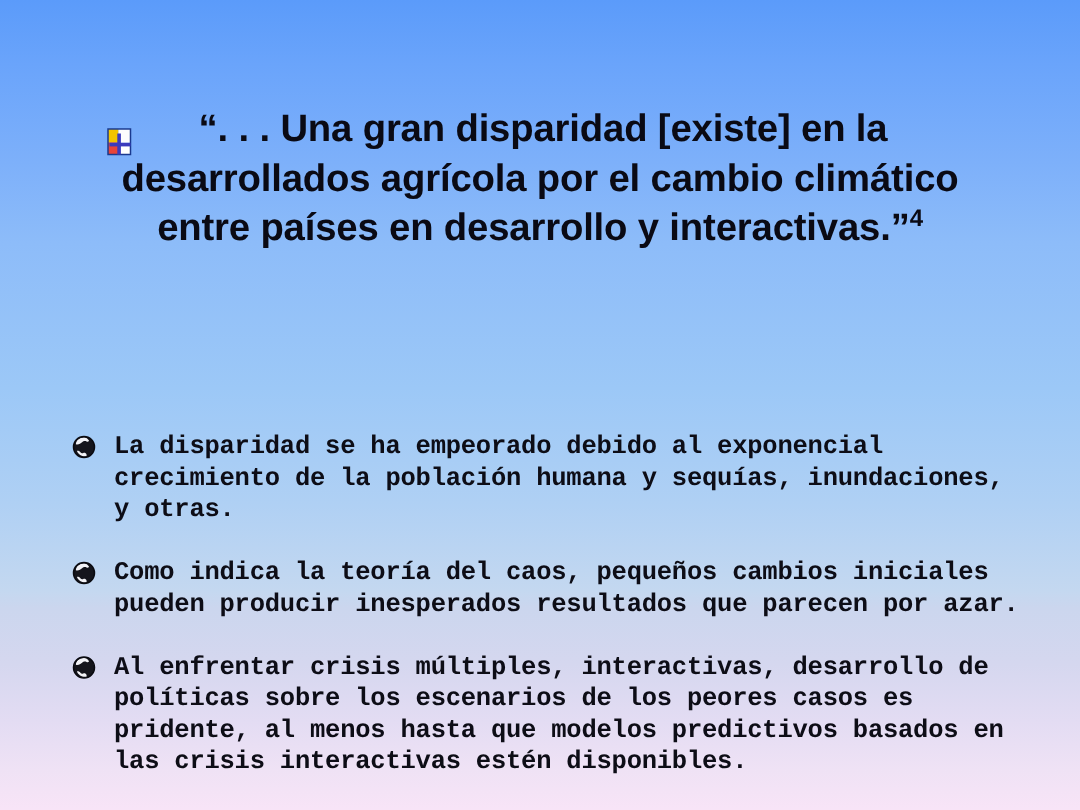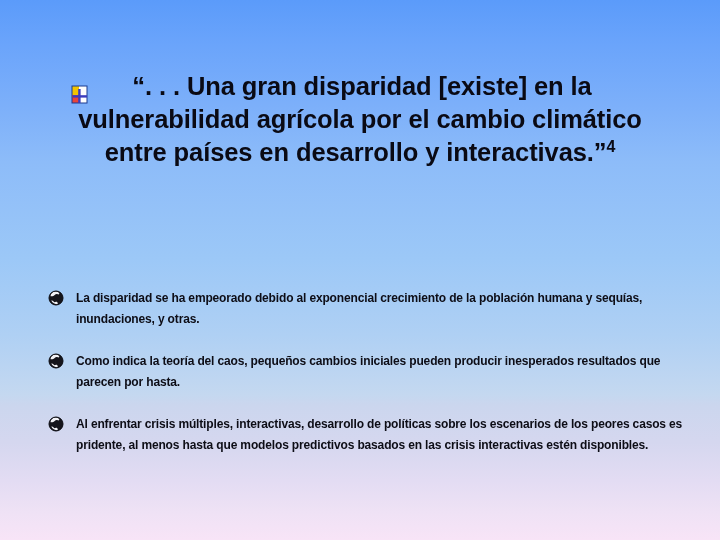--- a/index.html
+++ b/index.html
@@ -98,23 +98,23 @@
     position: absolute;
     left: 0;
     top: 2px;
     width: 16px;
     height: 16px;
     display: block;
   }
 
   .bullet-text {
     display: block;
-    font-family: Liberation Sans, sans-serif;
+    font-family: Liberation Mono, monospace;
     font-weight: bold;
-    font-size: 12px;
+    font-size: 17px;
     line-height: 21px;
     color: #0d0d16;
     letter-spacing: -0.15px;
   }
 </style>
 </head>
 <body>
 
 <div id="slide">
 
@@ -126,21 +126,21 @@
         <rect x="11" y="3" width="8" height="9" fill="#fdfdfd"></rect>
         <rect x="4" y="12" width="7" height="8" fill="#e8443a"></rect>
         <rect x="11" y="12" width="8" height="8" fill="#ffffff"></rect>
         <rect x="4" y="3" width="15" height="17" fill="none" stroke="#1a3a8f" stroke-width="1"></rect>
         <rect x="10.2" y="6" width="2.4" height="14" fill="#3b3bbd"></rect>
         <rect x="5" y="12.2" width="14" height="2.4" fill="#3b3bbd"></rect>
       </svg>
     </span>
 
     <p class="title-text" id="title-line-1">“. . . Una gran disparidad [existe] en la</p>
-    <p class="title-text" id="title-line-2">vulnerabilidad agrícola por el cambio climático</p>
+    <p class="title-text" id="title-line-2">desarrollados agrícola por el cambio climático</p>
     <p class="title-text" id="title-line-3"><span>entre países en desarrollo y interactivas.”</span><span class="title-sup">4</span></p>
   </div>
 
   <div id="bullet-list">
 
     <div class="bullet-item">
       <span class="bullet-marker">
         <svg width="16" height="16" viewBox="0 0 16 16" xmlns="http://www.w3.org/2000/svg">
           <circle cx="8" cy="8" r="7" fill="#15151c"></circle>
           <path d="M8 1.6 C4.9 1.6 2.6 3.6 2.6 6.2 c1.6 .4 3.1 -.3 4.1 -1.3 .8 -.8 2 -1.1 3 -.6 .7 .3 1.3 .1 1.7 -.5 C10.6 2.4 9.4 1.6 8 1.6 Z" fill="#f2f2f6"></path>
@@ -153,21 +153,21 @@
 
     <div class="bullet-item">
       <span class="bullet-marker">
         <svg width="16" height="16" viewBox="0 0 16 16" xmlns="http://www.w3.org/2000/svg">
           <circle cx="8" cy="8" r="7" fill="#15151c"></circle>
           <path d="M8 1.6 C4.9 1.6 2.6 3.6 2.6 6.2 c1.6 .4 3.1 -.3 4.1 -1.3 .8 -.8 2 -1.1 3 -.6 .7 .3 1.3 .1 1.7 -.5 C10.6 2.4 9.4 1.6 8 1.6 Z" fill="#f2f2f6"></path>
           <path d="M3.3 10.6 c.9 -.2 1.8 .2 2.3 .9 .4 .6 1.2 .8 1.9 .5 .9 -.4 1.9 .1 2.2 1 .1 .4 .1 .8 -.1 1.1 -2.7 .5 -5.3 -1.1 -6.3 -3.5 Z" fill="#f2f2f6"></path>
           <circle cx="8" cy="8" r="7" fill="none" stroke="#0a0a10" stroke-width="1"></circle>
         </svg>
       </span>
-      <span class="bullet-text">Como indica la teoría del caos, pequeños cambios iniciales pueden producir inesperados resultados que parecen por hasta.</span>
+      <span class="bullet-text">Como indica la teoría del caos, pequeños cambios iniciales pueden producir inesperados resultados que parecen por azar.</span>
     </div>
 
     <div class="bullet-item">
       <span class="bullet-marker">
         <svg width="16" height="16" viewBox="0 0 16 16" xmlns="http://www.w3.org/2000/svg">
           <circle cx="8" cy="8" r="7" fill="#15151c"></circle>
           <path d="M8 1.6 C4.9 1.6 2.6 3.6 2.6 6.2 c1.6 .4 3.1 -.3 4.1 -1.3 .8 -.8 2 -1.1 3 -.6 .7 .3 1.3 .1 1.7 -.5 C10.6 2.4 9.4 1.6 8 1.6 Z" fill="#f2f2f6"></path>
           <path d="M3.3 10.6 c.9 -.2 1.8 .2 2.3 .9 .4 .6 1.2 .8 1.9 .5 .9 -.4 1.9 .1 2.2 1 .1 .4 .1 .8 -.1 1.1 -2.7 .5 -5.3 -1.1 -6.3 -3.5 Z" fill="#f2f2f6"></path>
           <circle cx="8" cy="8" r="7" fill="none" stroke="#0a0a10" stroke-width="1"></circle>
         </svg>

